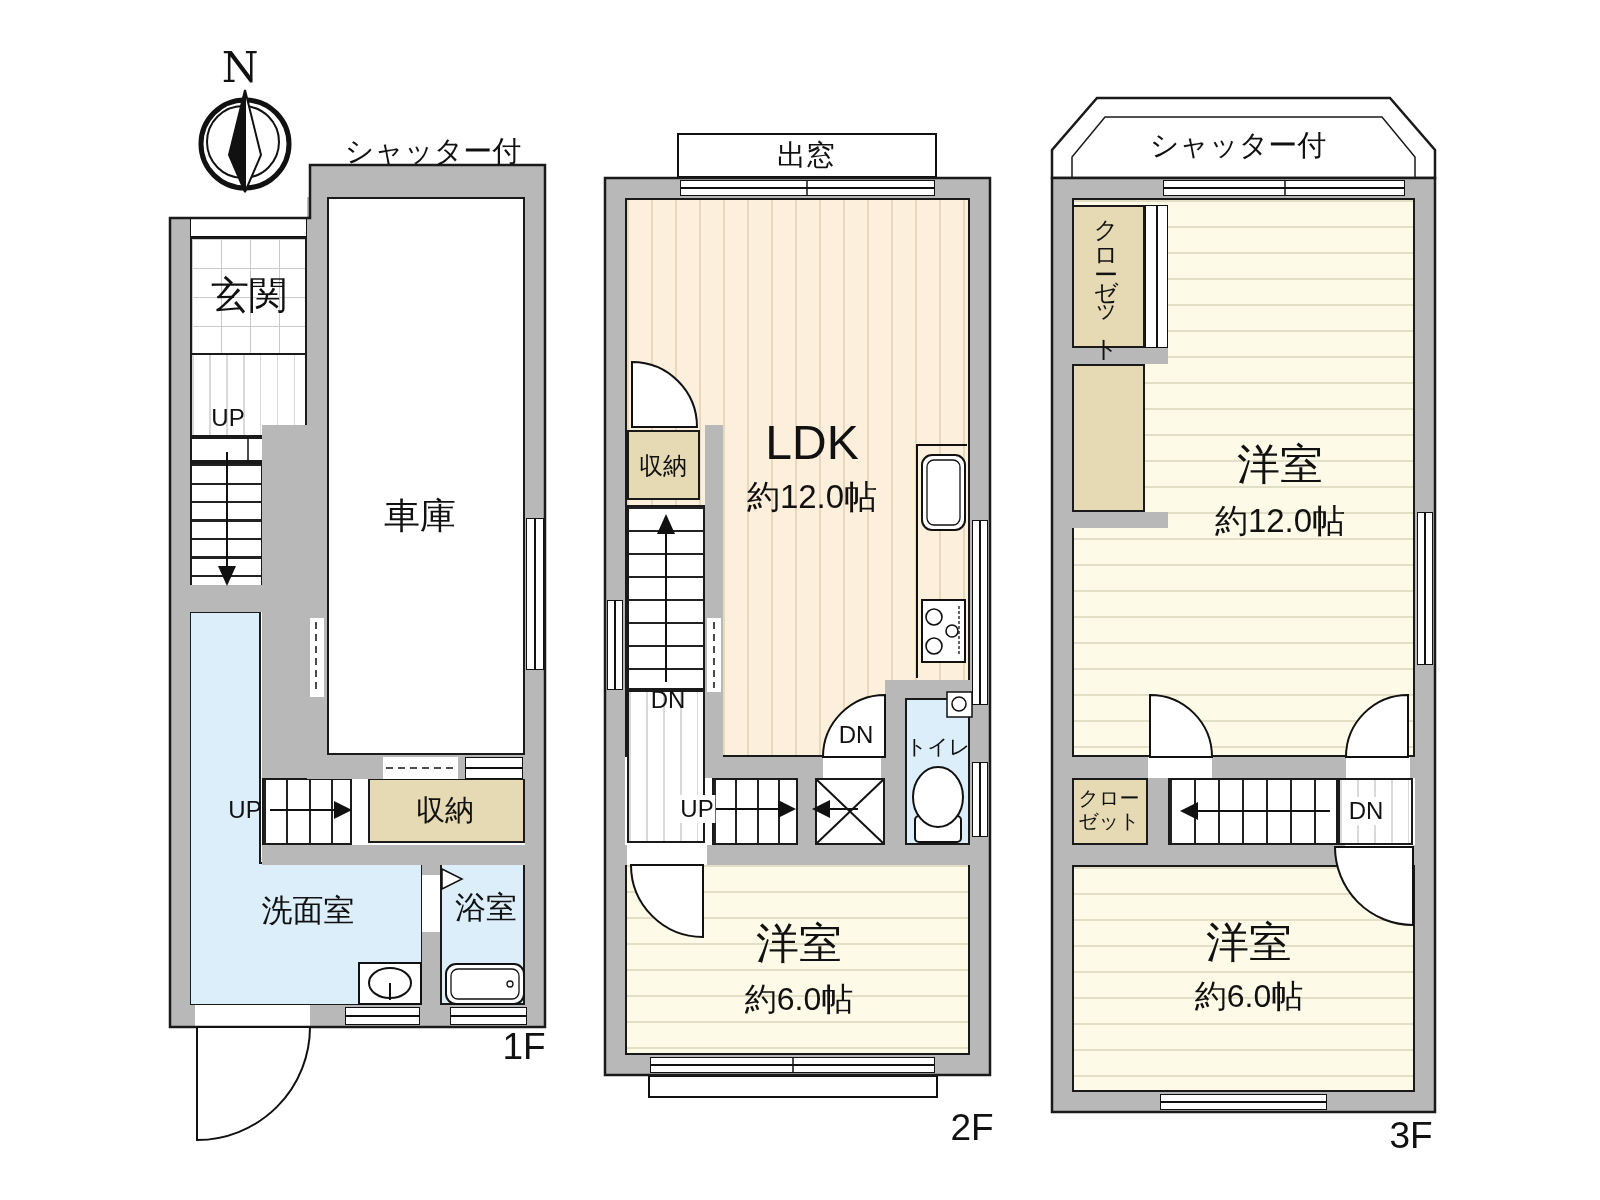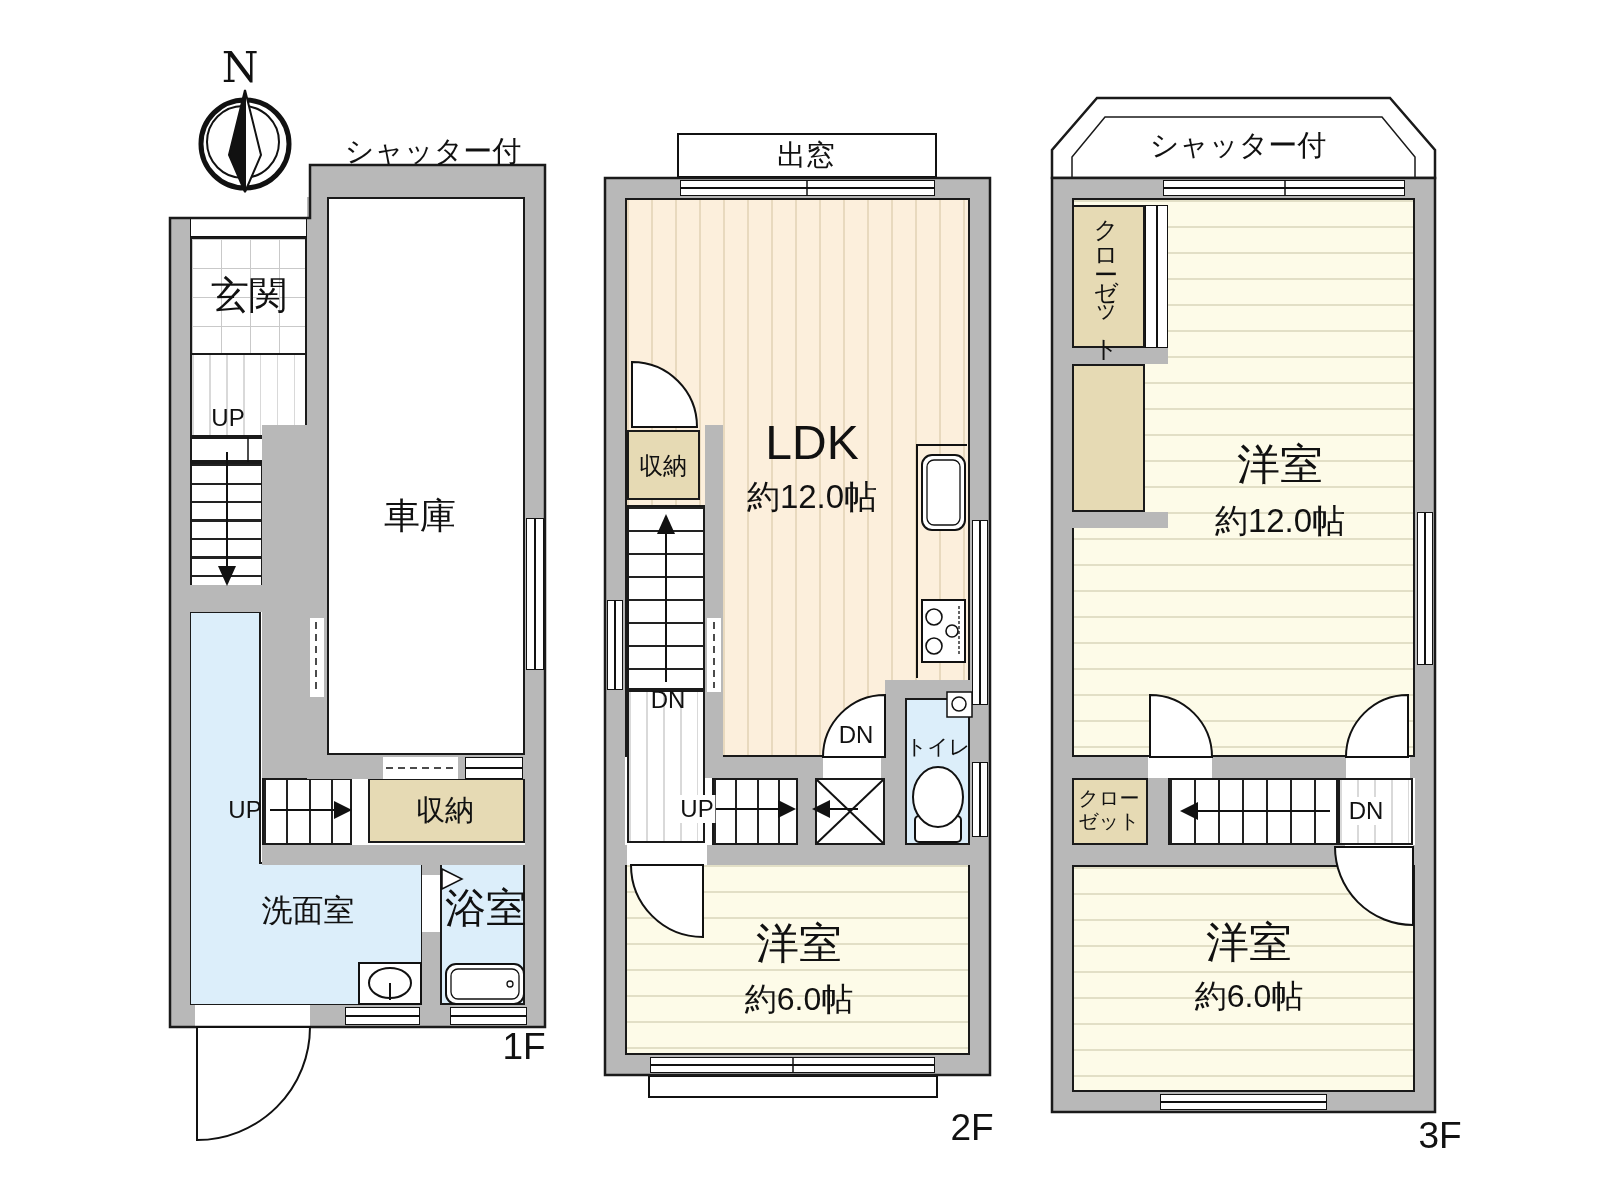--- a/index.html
+++ b/index.html
@@ -223,21 +223,21 @@
   </svg>
 
   <div class="lbl" style="left:240px;top:67px;font-size:42px;font-family:'DejaVu Serif',serif;">N</div>
   <div class="lbl" style="left:433px;top:152px;font-size:29px;">シャッター付</div>
   <div class="lbl" style="left:249px;top:295px;font-size:38px;">玄関</div>
   <div class="lbl" style="left:228px;top:418px;font-size:24px;">UP</div>
   <div class="lbl" style="left:420px;top:516px;font-size:36px;">車庫</div>
   <div class="lbl" style="left:245px;top:810px;font-size:24px;">UP</div>
   <div class="lbl" style="left:445px;top:811px;font-size:29px;">収納</div>
   <div class="lbl" style="left:308px;top:911px;font-size:31px;">洗面室</div>
-  <div class="lbl" style="left:486px;top:908px;font-size:41px;">浴室</div>
+  <div class="lbl" style="left:486px;top:908px;font-size:31px;">浴室</div>
   <div class="lbl" style="left:524px;top:1047px;font-size:37px;">1F</div>
 
   <div class="lbl" style="left:806px;top:156px;font-size:29px;">出窓</div>
   <div class="lbl" style="left:812px;top:442px;font-size:48px;">LDK</div>
   <div class="lbl" style="left:812px;top:497px;font-size:33px;">約12.0帖</div>
   <div class="lbl" style="left:663px;top:466px;font-size:24px;">収納</div>
   <div class="lbl" style="left:668px;top:700px;font-size:24px;">DN</div>
   <div class="lbl" style="left:697px;top:809px;font-size:24px;background:#fff;padding:0 2px;">UP</div>
   <div class="lbl" style="left:856px;top:735px;font-size:24px;">DN</div>
   <div class="lbl" style="left:938px;top:747px;font-size:21px;">トイレ</div>
@@ -246,15 +246,15 @@
   <div class="lbl" style="left:972px;top:1128px;font-size:37px;">2F</div>
 
   <div class="lbl" style="left:1238px;top:146px;font-size:29px;">シャッター付</div>
   <div class="lbl vtext" style="left:1106px;top:277px;font-size:24px;"><span>クロー</span><span>ゼット</span></div>
   <div class="lbl" style="left:1280px;top:465px;font-size:43px;">洋室</div>
   <div class="lbl" style="left:1280px;top:521px;font-size:33px;">約12.0帖</div>
   <div class="lbl" style="left:1109px;top:810px;font-size:20px;line-height:1.15;text-align:center;"><span>クロー</span><br><span>ゼット</span></div>
   <div class="lbl" style="left:1366px;top:811px;font-size:24px;background:#fff;padding:0 2px;">DN</div>
   <div class="lbl" style="left:1249px;top:943px;font-size:43px;">洋室</div>
   <div class="lbl" style="left:1249px;top:997px;font-size:32px;">約6.0帖</div>
-  <div class="lbl" style="left:1440px;top:1136px;font-size:37px;">3F</div>
+  <div class="lbl" style="left:1411px;top:1136px;font-size:37px;">3F</div>
 
 </div>
 
 </body></html>

